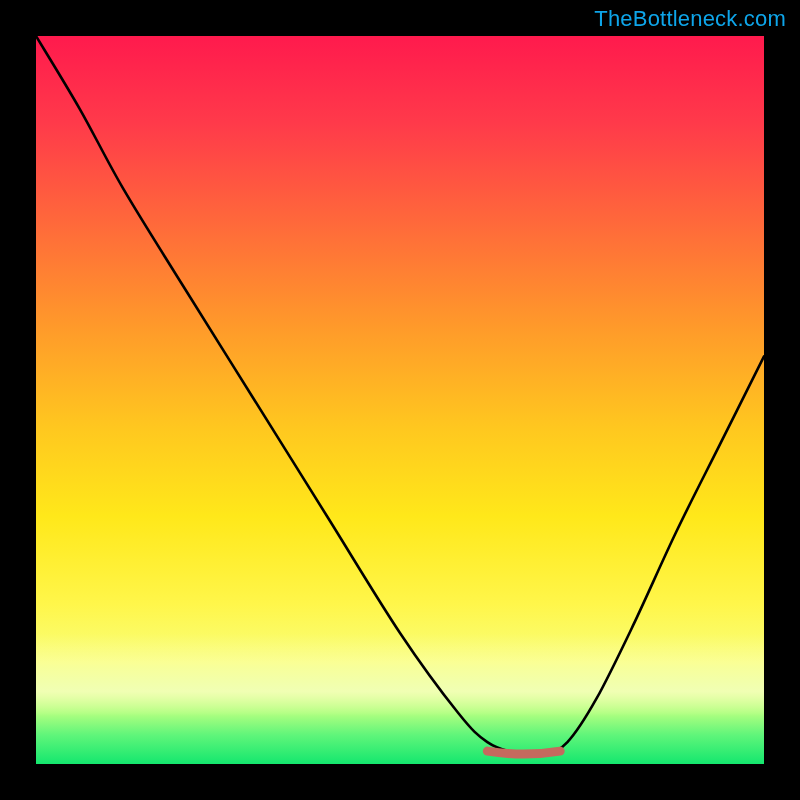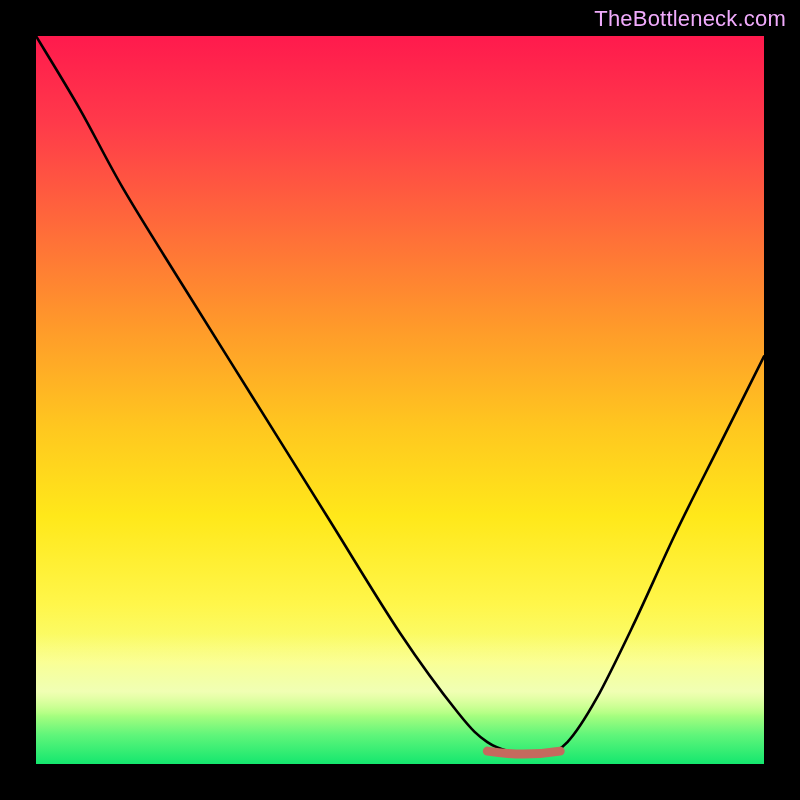--- a/index.html
+++ b/index.html
@@ -63,21 +63,21 @@
     pointer-events: none;
   }
   .curve-svg {
     position: absolute;
     inset: 0;
   }
   .watermark {
     position: absolute;
     top: 6px;
     right: 14px;
-    color: #f0abfc;
+    color: #0ea5e9;
     font-size: 22px;
     font-weight: 500;
     letter-spacing: 0.2px;
     user-select: none;
   }
 </style>
 </head>
 <body>
 
 <div class="frame">

